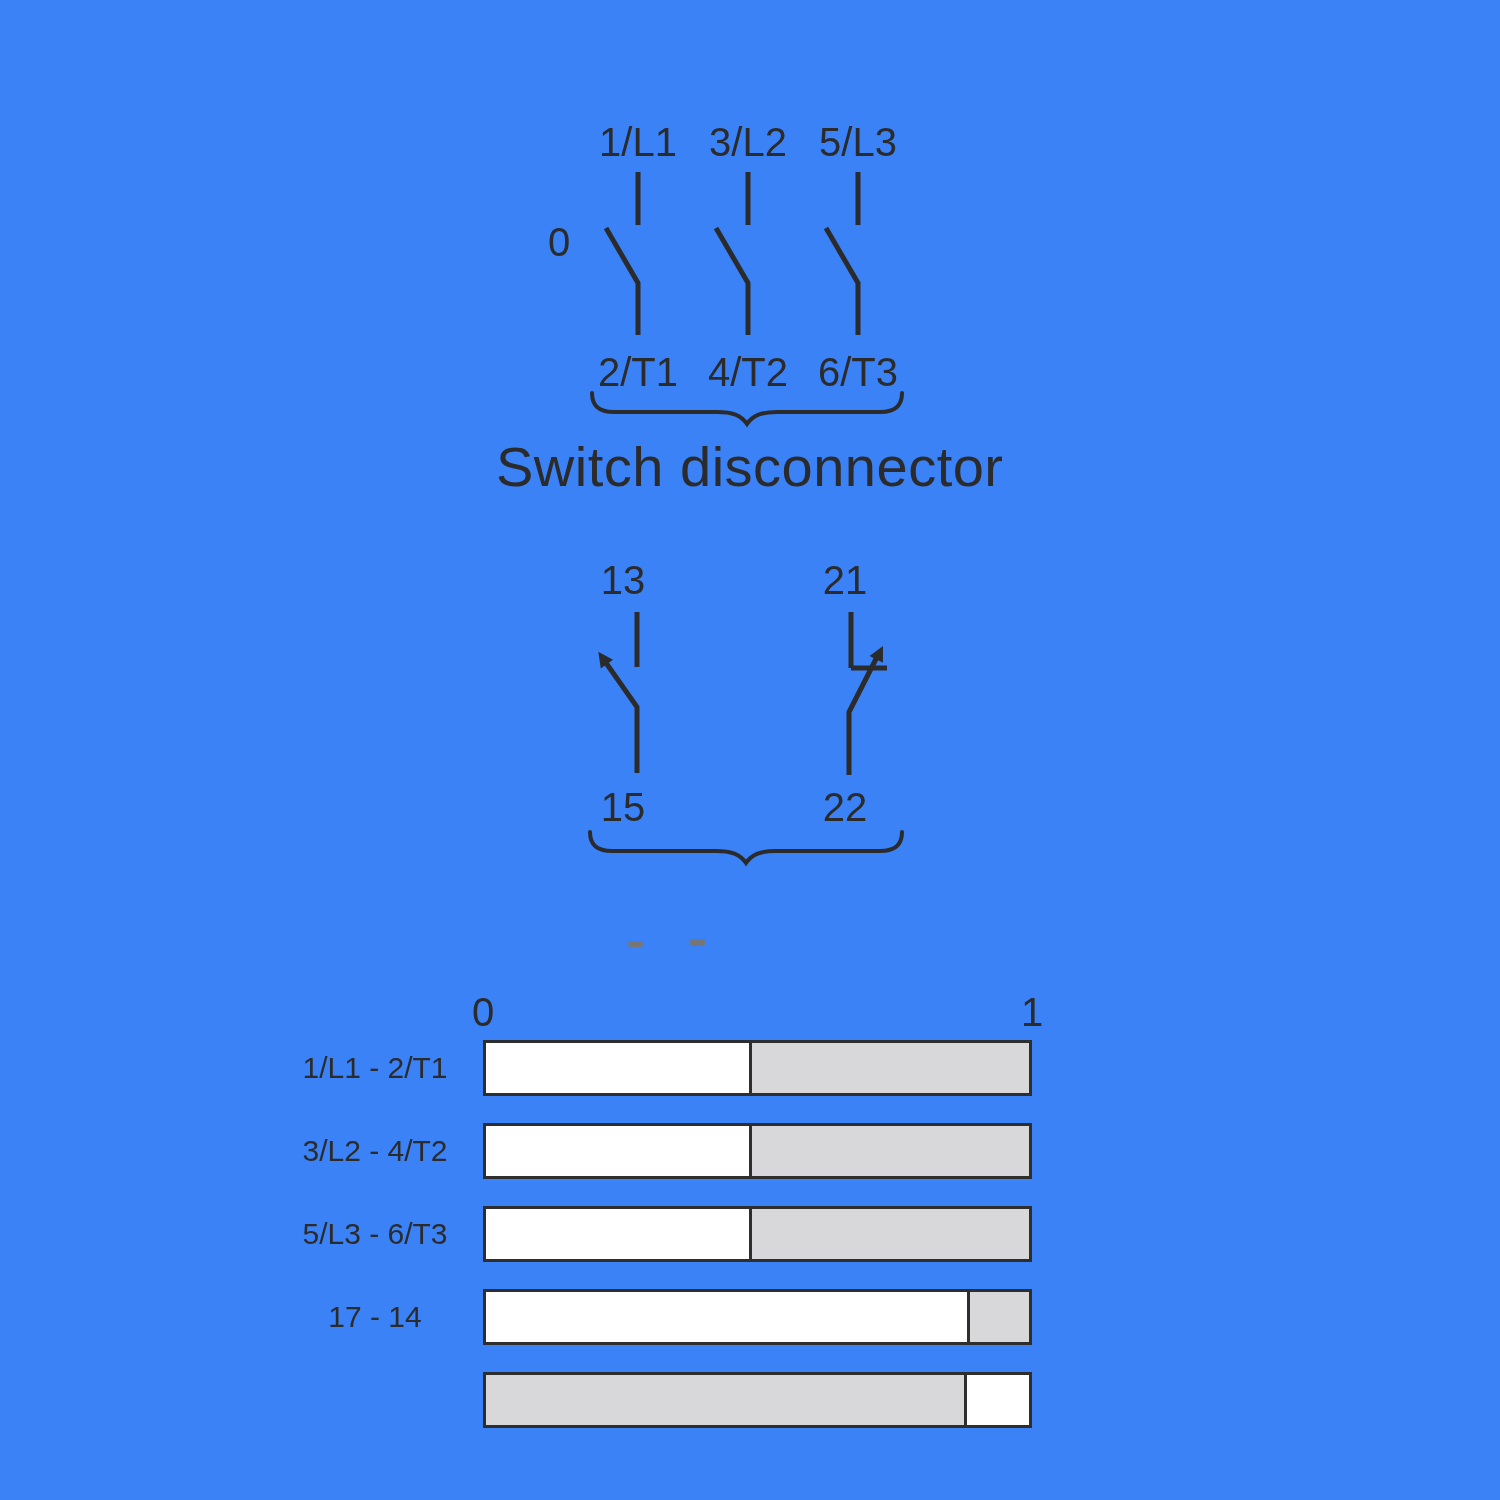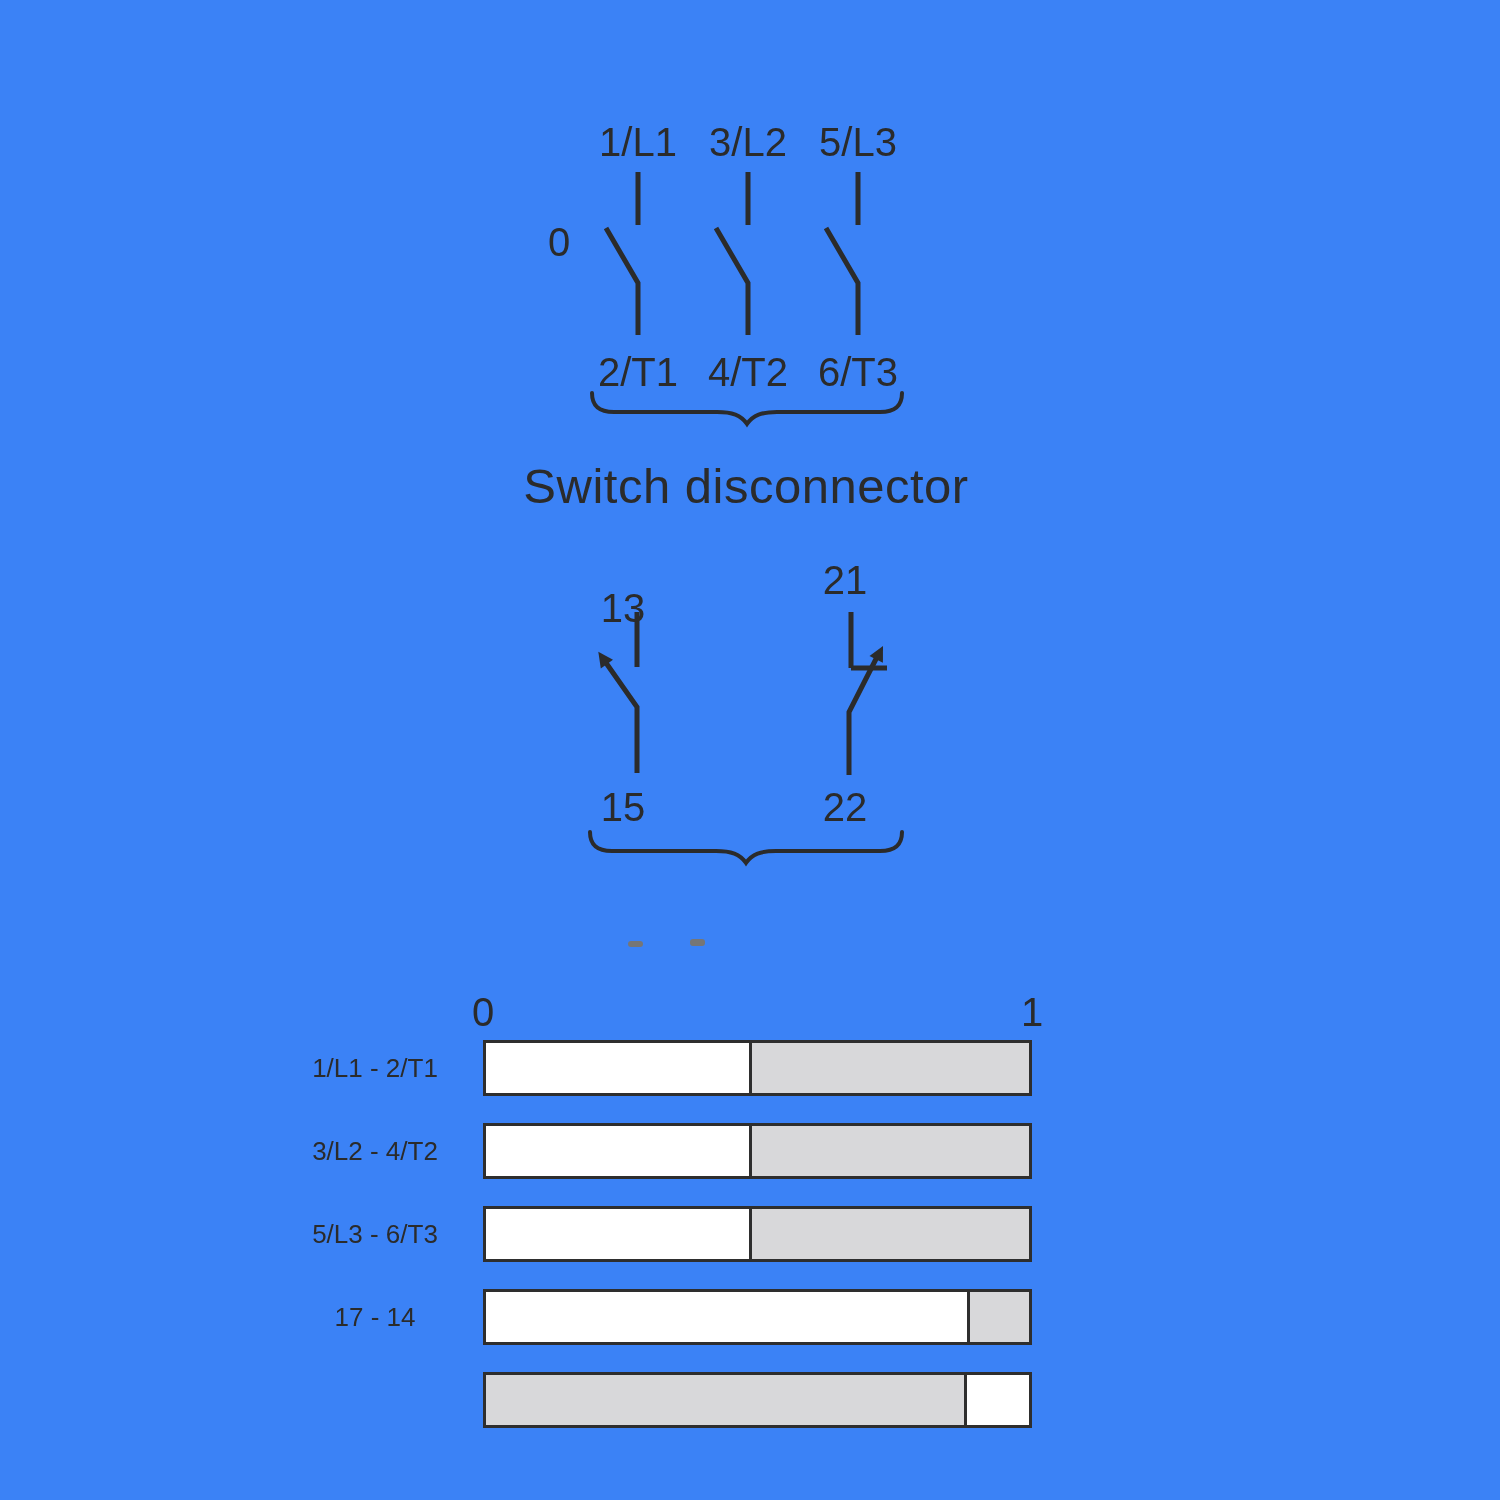--- a/index.html
+++ b/index.html
@@ -4,22 +4,22 @@
 <title>Diagram</title>
 <style>
   html,body { margin:0; padding:0; background:#ffffff; }
   .canvas {
     position:relative; width:1500px; height:1500px; background:#3b82f6;
     font-family:"Liberation Sans", sans-serif; color:#2b2b2b; overflow:hidden;
   }
   svg.layer { position:absolute; left:0; top:0; }
   .txt { position:absolute; text-align:center; color:#2b2b2b; white-space:nowrap; }
   .t40 { font-size:40px; line-height:40px; }
-  .t45 { font-size:49px; line-height:45px;margin-top:20px; }
-  .t38 { font-size:26px; line-height:38px; }
+  .t45 { font-size:56px; line-height:45px; }
+  .t38 { font-size:30px; line-height:38px; }
   .caption { letter-spacing:0.5px; }
   .bar-row {
     position:absolute; left:483px; width:549px; height:56px;
     border:3px solid #2e2e2e; box-sizing:border-box;
     display:flex; background:#ffffff;
   }
   .seg { height:100%; box-sizing:border-box; }
   .seg + .seg { border-left:3px solid #2e2e2e; }
   .row-label { position:absolute; left:225px; width:300px; text-align:center; }
   .tick { position:absolute; width:80px; text-align:center; }
@@ -77,21 +77,21 @@
   <div class="txt t40" style="left:798px; top:122px; width:120px;">5/L3</div>
 
   <div class="txt t40" style="left:529px; top:222px; width:60px;">0</div>
 
   <div class="txt t40" style="left:578px; top:352px; width:120px;">2/T1</div>
   <div class="txt t40" style="left:688px; top:352px; width:120px;">4/T2</div>
   <div class="txt t40" style="left:798px; top:352px; width:120px;">6/T3</div>
 
   <div class="txt t45 caption" style="left:496px; top:444px; width:500px;">Switch disconnector</div>
 
-  <div class="txt t40" style="left:583px; top:588px; width:80px;">13</div>
+  <div class="txt t40" style="left:583px; top:560px; width:80px;">13</div>
   <div class="txt t40" style="left:805px; top:560px; width:80px;">21</div>
   <div class="txt t40" style="left:583px; top:787px; width:80px;">15</div>
   <div class="txt t40" style="left:805px; top:787px; width:80px;">22</div>
 
 
   <div class="txt t40 tick" style="left:443px; top:992px;">0</div>
   <div class="txt t40 tick" style="left:992px; top:992px;">1</div>
 
   <div class="txt t38 row-label" style="top:1049px;">1/L1 - 2/T1</div>
   <div class="bar-row" style="top:1040px;">

